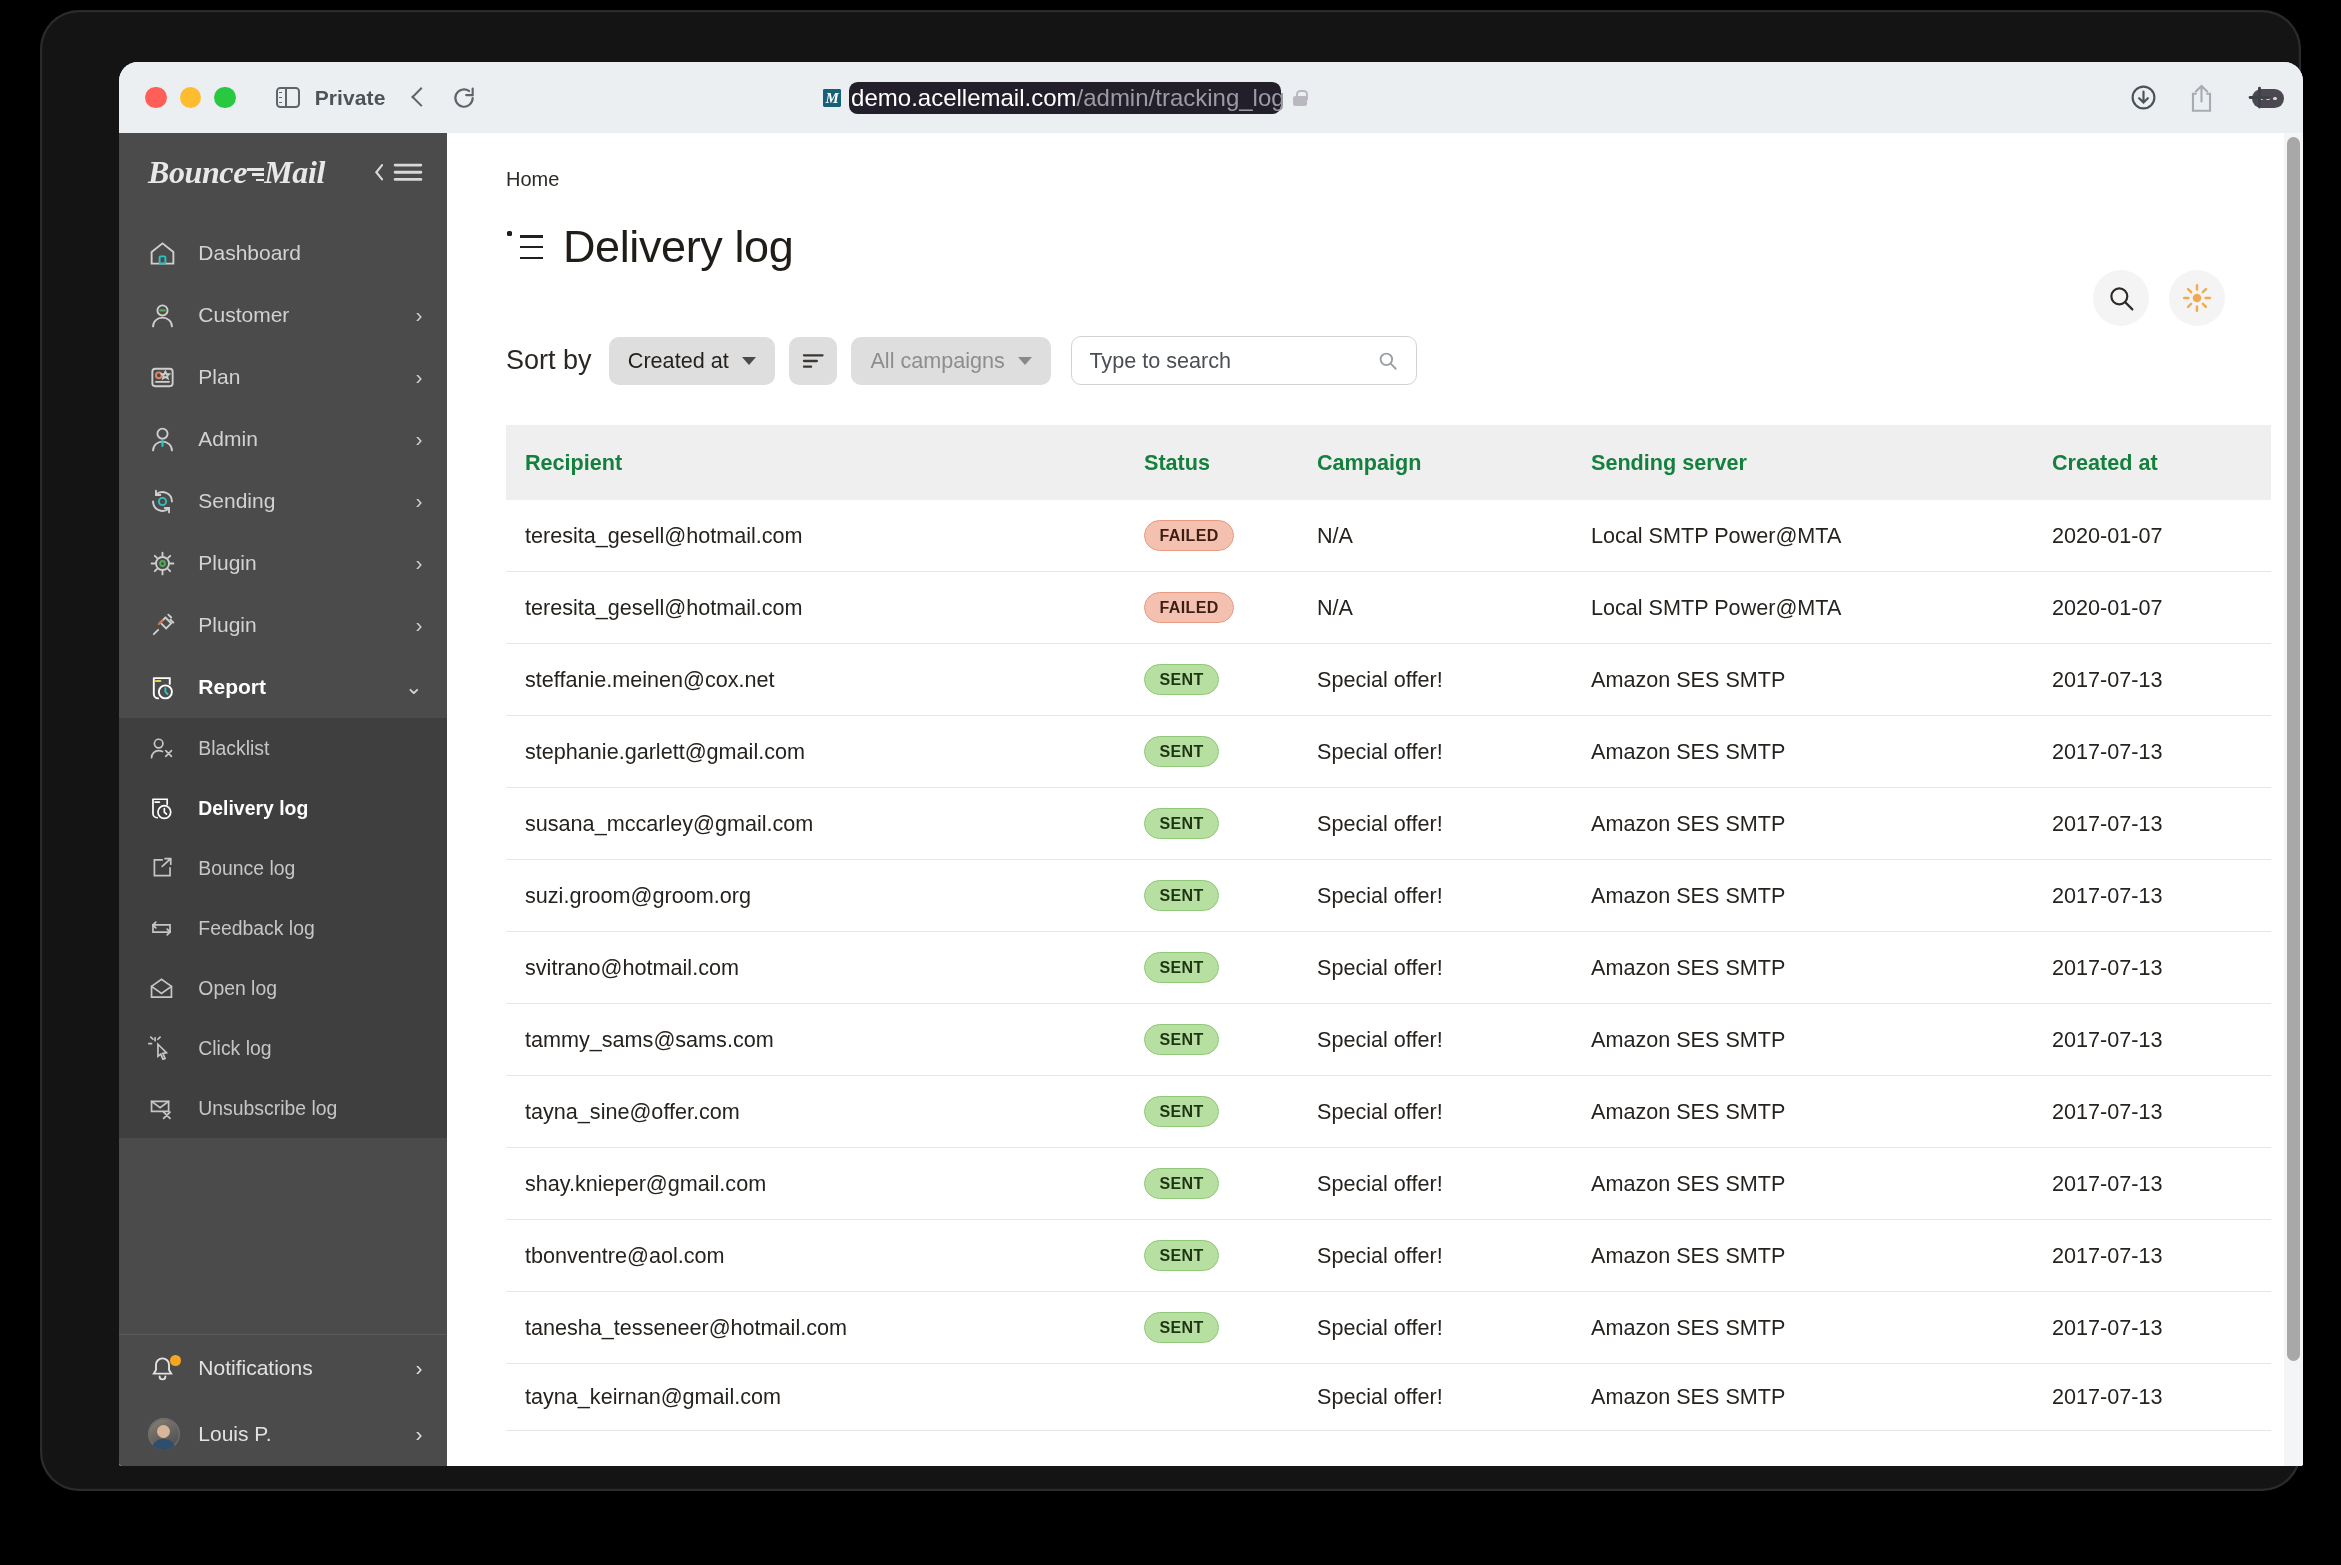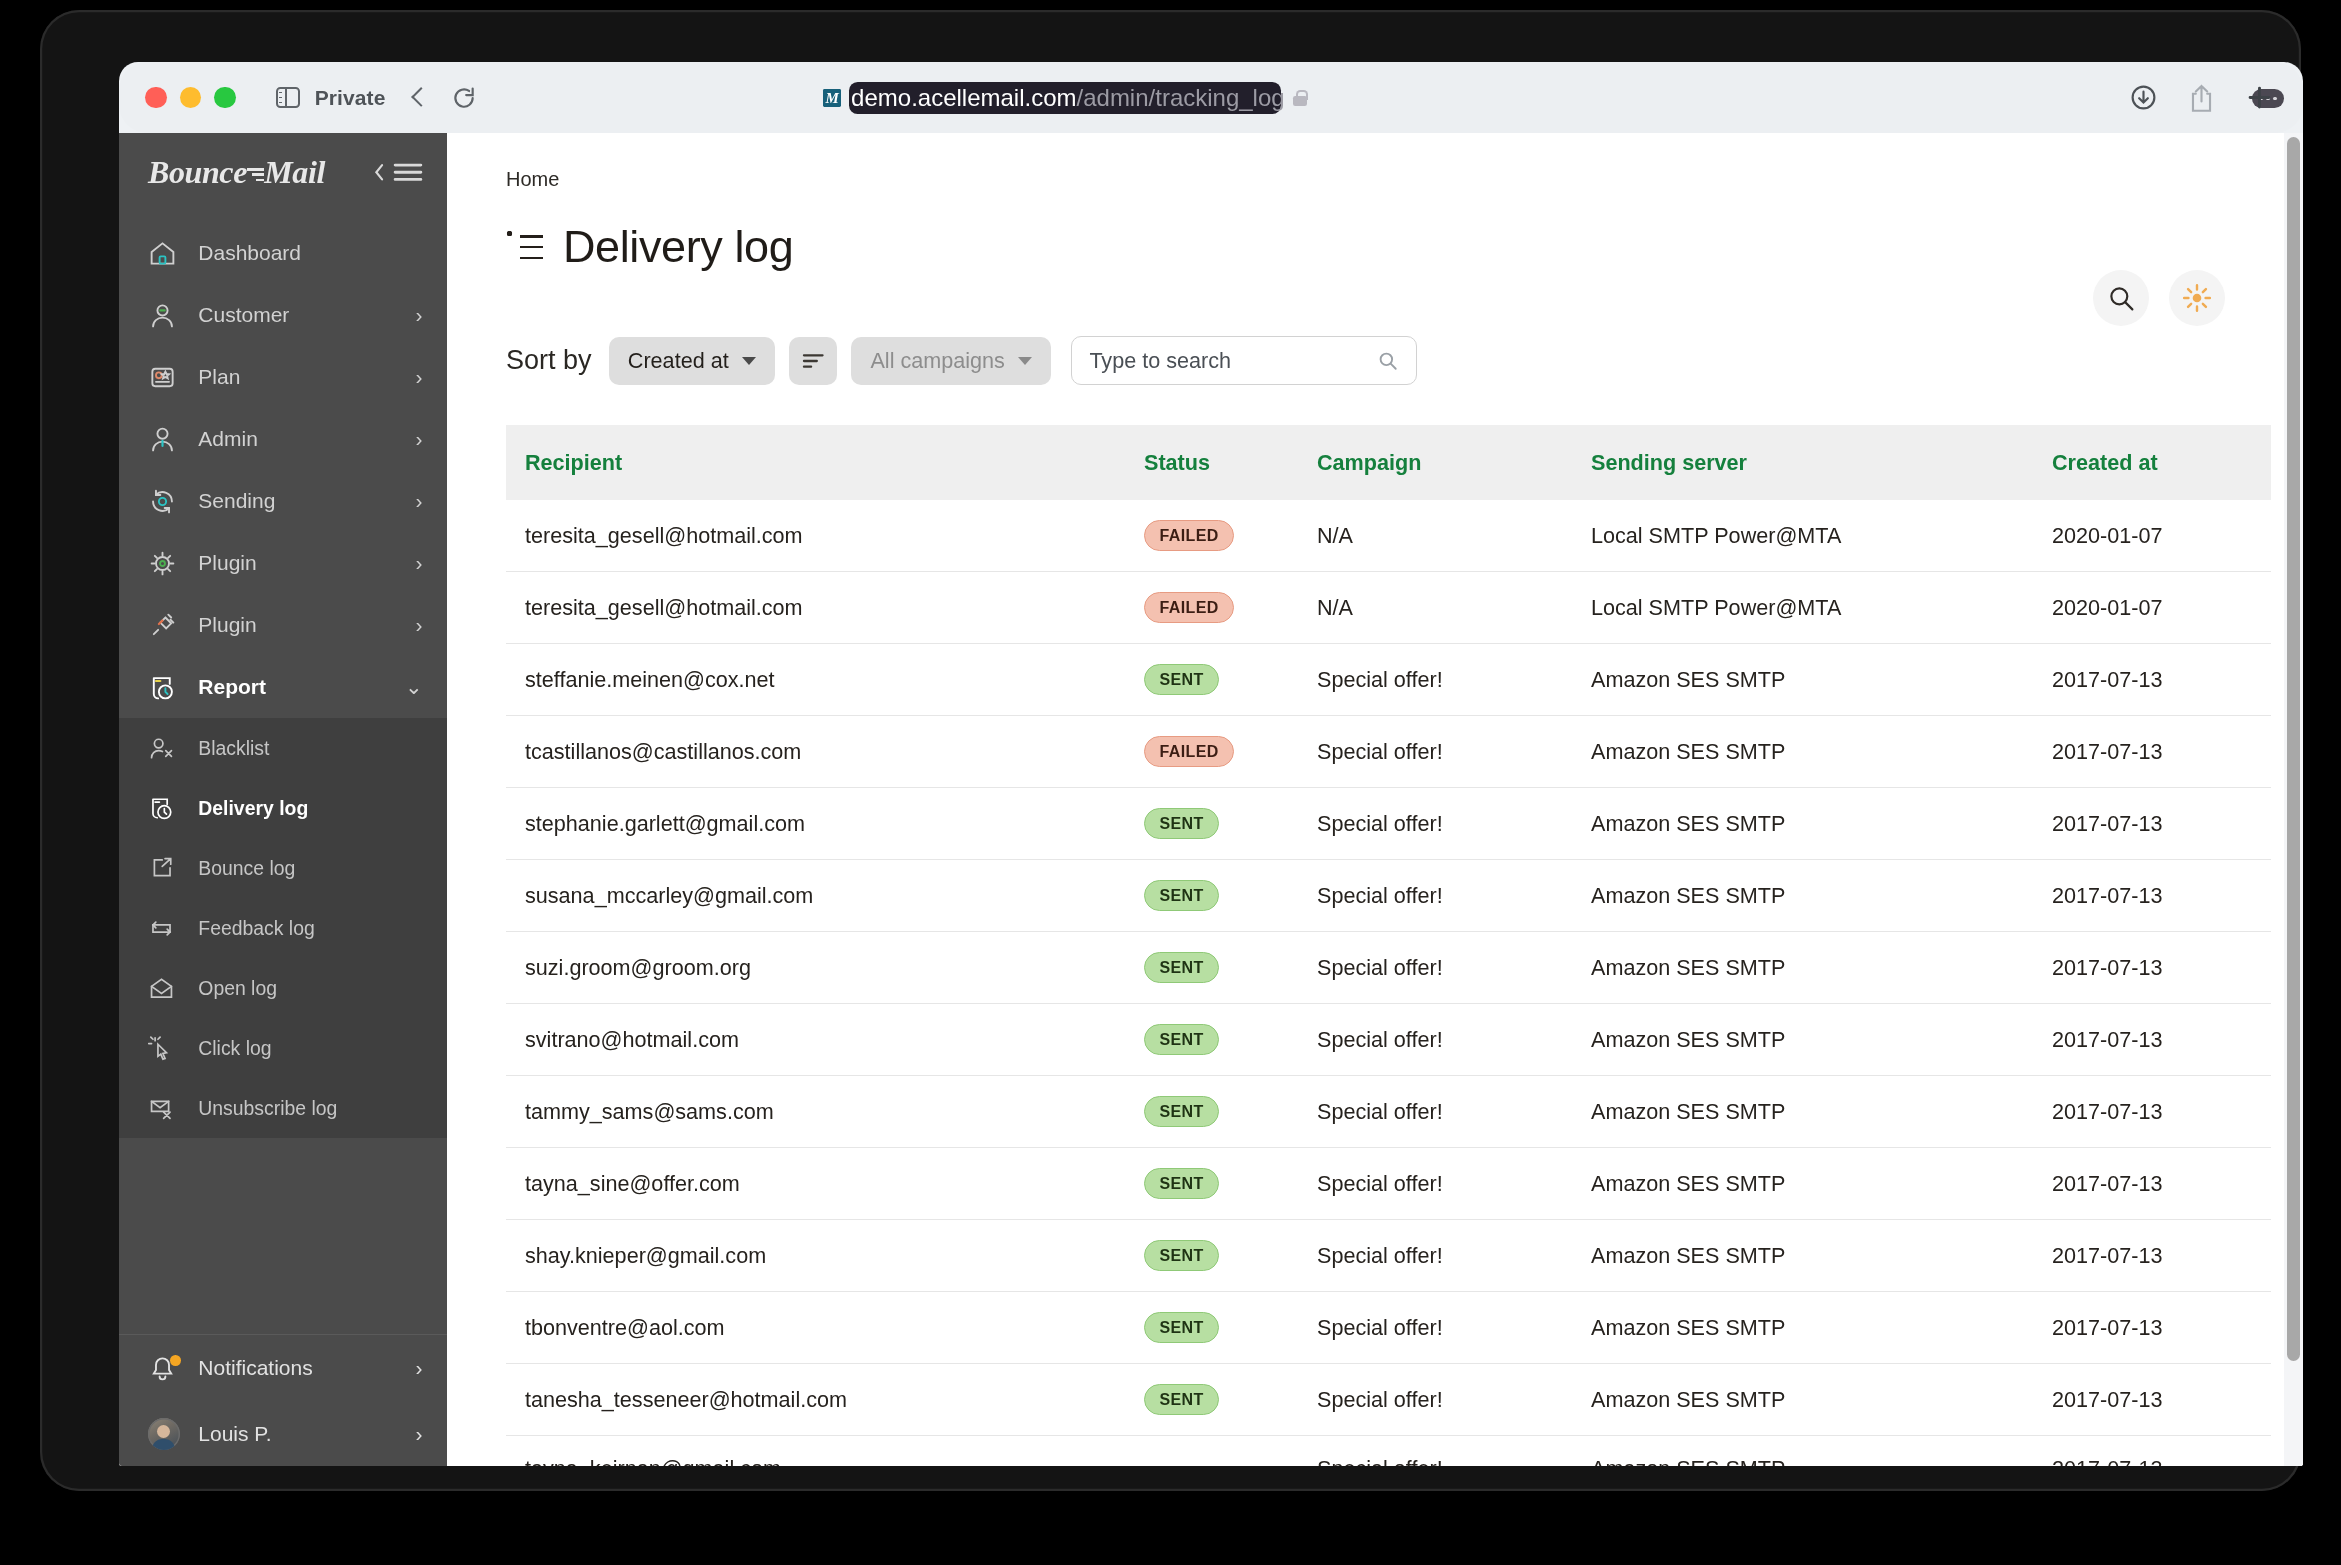--- a/index.html
+++ b/index.html
@@ -33,21 +33,21 @@
     background: #eef1f4;
     border-radius: 19px 19px 2.9px 2.9px;
     overflow: hidden;
   }
 
   
   #chrome {
     position: absolute; left: 0; top: 0;
     width: 2184px; height: 71px;
     background: #eceff2;
-    display: flex; align-items: center; border-radius: 28px;
+    display: flex; align-items: center;
   }
   .lights { display: flex; gap: 13px; margin-left: 26px; }
   .light { width: 21.6px; height: 21.6px; border-radius: 50%; }
   .l-red    { background: #ff5f57; }
   .l-yellow { background: #febc2e; }
   .l-green  { background: #28c840; }
 
   #sidebar-toggle {
     margin-left: 40px; width: 24.5px; height: 21.6px;
     border: 2.2px solid #5f6469; border-radius: 4.3px;
@@ -706,27 +706,20 @@
                       <td>2020-01-07</td>
                     </tr>
                     <tr>
                       <td>steffanie.meinen@cox.net</td>
                       <td><span class="badge badge-sent">SENT</span></td>
                       <td>Special offer!</td>
                       <td>Amazon SES SMTP</td>
                       <td>2017-07-13</td>
                     </tr>
                     <tr>
-                      <td>tcastillanos@castillanos.com</td>
-                      <td><span class="badge badge-failed">FAILED</span></td>
-                      <td>Special offer!</td>
-                      <td>Amazon SES SMTP</td>
-                      <td>2017-07-13</td>
-                    </tr>
-                    <tr>
                       <td>stephanie.garlett@gmail.com</td>
                       <td><span class="badge badge-sent">SENT</span></td>
                       <td>Special offer!</td>
                       <td>Amazon SES SMTP</td>
                       <td>2017-07-13</td>
                     </tr>
                     <tr>
                       <td>susana_mccarley@gmail.com</td>
                       <td><span class="badge badge-sent">SENT</span></td>
                       <td>Special offer!</td>

